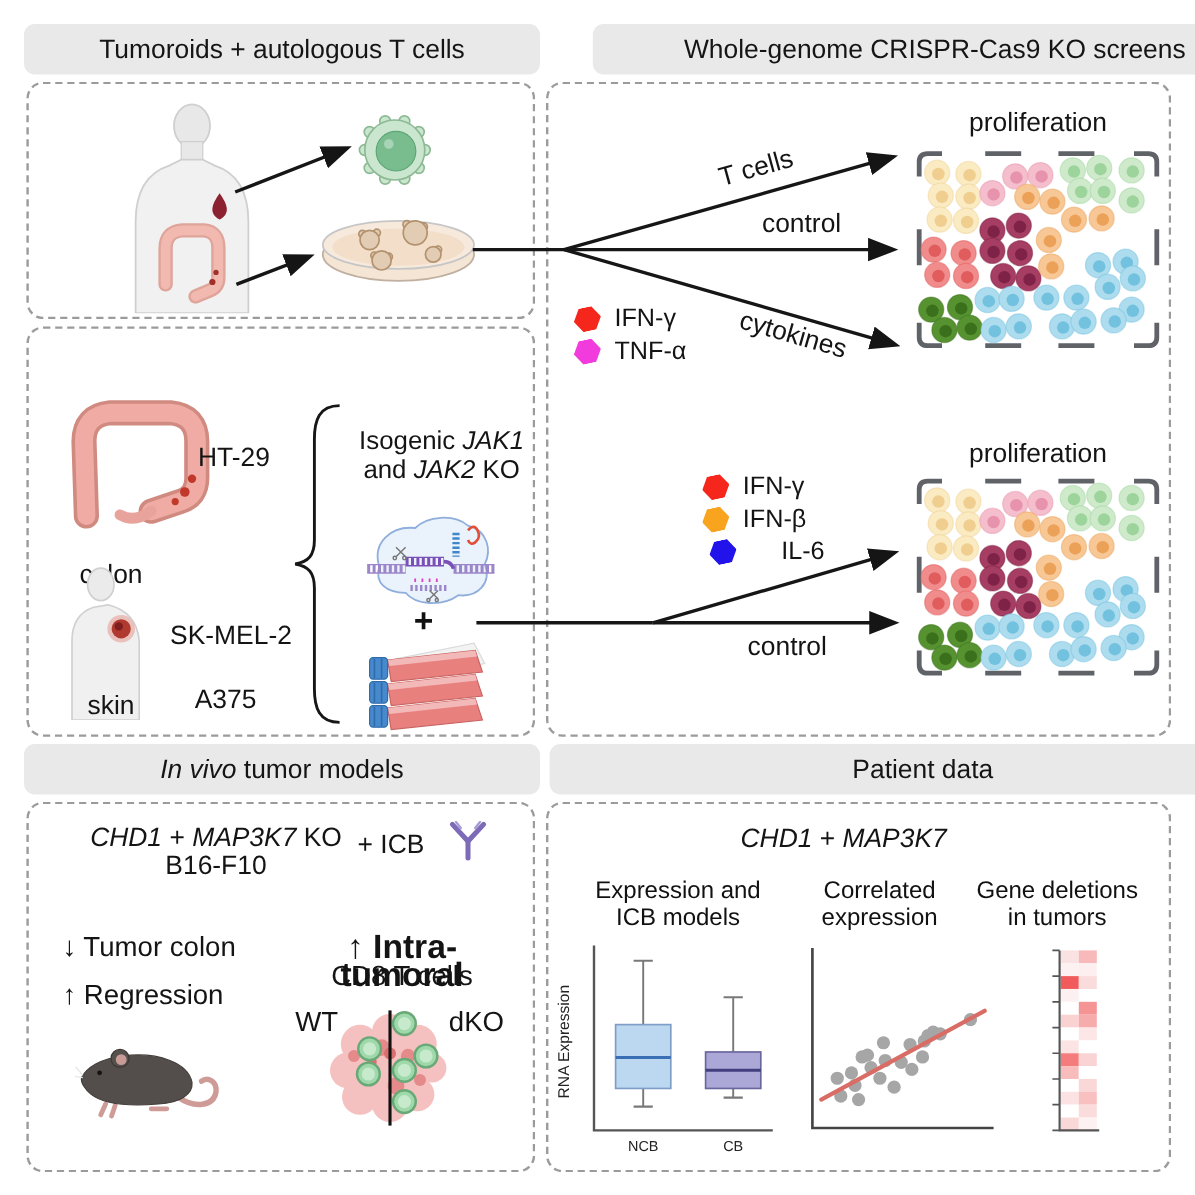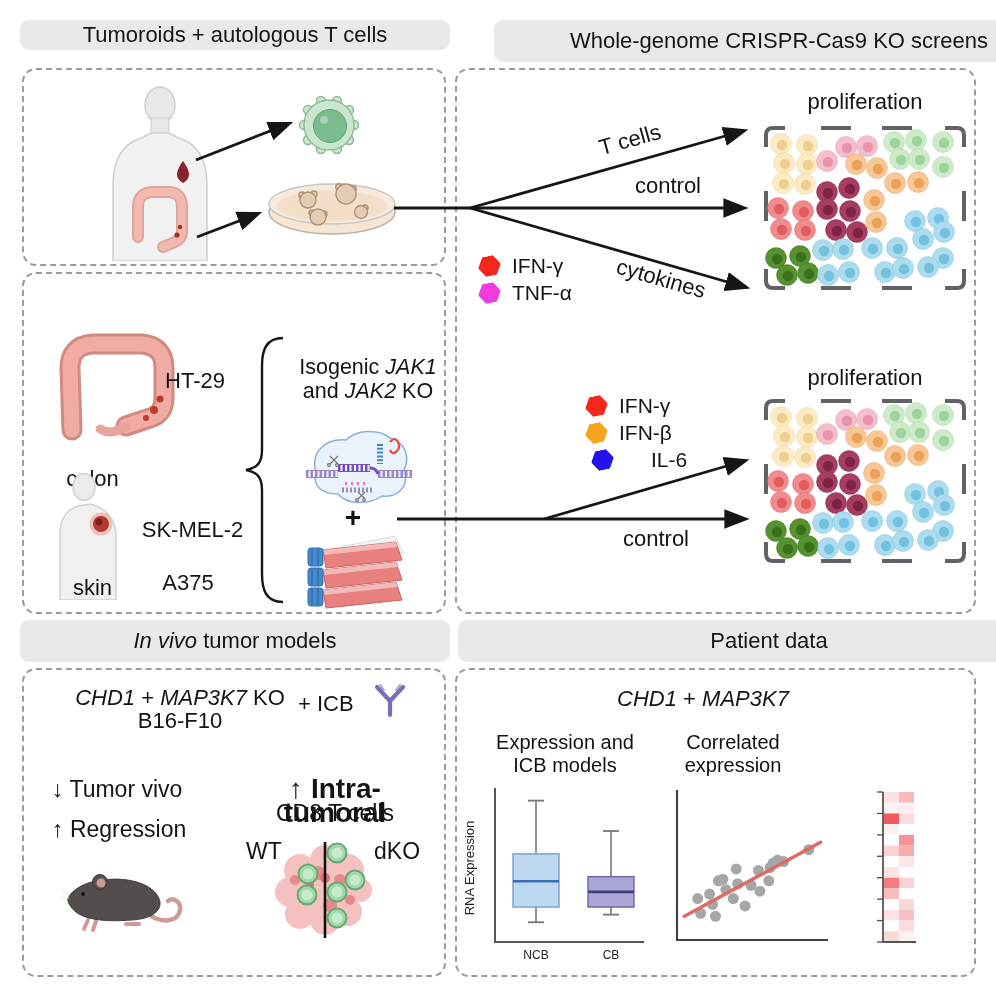--- a/index.html
+++ b/index.html
@@ -23,21 +23,21 @@
   .axlbl{font-size:13px;}
   .catlbl{font-size:12px;}
   .subhead{font-size:20px;line-height:23px;}
   .plus-sign{font-size:28px;font-weight:bold;}
 </style>
 </head>
 <body>
 
 <div id="canvas">
 
-  <div class="hdr abs" style="left:20px;top:20px;width:430px;height:30px;">
+  <div class="hdr abs" style="left:20px;top:20px;width:430px;height:42px;">
     <span>Tumoroids + autologous T cells</span>
   </div>
   <div class="hdr abs" style="left:458px;top:20px;width:570px;height:42px;margin-left:36px;">
     <span>Whole-genome CRISPR-Cas9 KO screens</span>
   </div>
   <div class="hdr abs" style="left:30px;top:278px;width:408px;height:44px;">
     <span>Cancer cell models</span>
   </div>
   <div class="hdr abs" style="left:20px;top:620px;width:430px;height:42px;">
     <span><span class="it">In vivo</span><span> tumor models</span></span>
@@ -451,21 +451,21 @@
       <path d="M5,5 L18,19"></path>
         <path d="M31,5 L18,19"></path>
         <path d="M18,19 V33"></path>
     </g>
     <g stroke="#A79BD6" stroke-width="2" stroke-linecap="round">
       <path d="M8,3 L12,8"></path>
         <path d="M28,3 L24,8"></path>
     </g>
   </svg>
 
-  <div class="txt abs" style="left:52px;top:777px;font-size:23px;">↓ Tumor vivo</div>
+  <div class="txt abs" style="left:52px;top:777px;font-size:23px;">↓ Tumor colon</div>
   <div class="txt abs" style="left:52px;top:817px;font-size:23px;">↑ Regression</div>
 
   <svg class="abs" style="left:62px;top:856px;" width="126" height="80" viewBox="0 0 126 80">
     <path d="M86,58 C100,68 116,66 118,54 C119,45 111,41 106,45" stroke="#CE9B97" stroke-width="4.5" fill="none" stroke-linecap="round"></path>
     <path d="M26,64 l-4,9 M34,65 l-3,9 M64,68 h13" stroke="#CE9B97" stroke-width="4" stroke-linecap="round"></path>
     <path d="M6,42 C10,34 22,26 40,24 C70,20 95,30 98,46 C99,56 88,63 70,64 C45,66 24,64 14,56 C9,52 5,46 6,42 Z" fill="#534E4B" stroke="#443F3C" stroke-width="1"></path>
     <circle cx="38" cy="26" r="7.5" fill="#57514E" stroke="#3E3935" stroke-width="1"></circle>
     <circle cx="39" cy="27" r="4.5" fill="#C99B97"></circle>
     <circle cx="21" cy="38" r="2" fill="#141414"></circle>
     <path d="M7,40 L1,33 M7,42 L0,41" stroke="#E8E8E8" stroke-width="1.2"></path>
@@ -533,20 +533,23 @@
   </svg>
 
   <div class="txt abs ctr" style="left:533px;top:687px;width:340px;font-size:22px;">
     <span class="it">CHD1</span><span> + </span><span class="it">MAP3K7</span>
   </div>
   <div class="subhead abs ctr" style="left:468px;top:731px;width:194px;">
     <span>Expression and</span><br><span>ICB models</span>
   </div>
   <div class="subhead abs ctr" style="left:653px;top:731px;width:160px;">
     <span>Correlated</span><br><span>expression</span>
+  </div>
+  <div class="subhead abs ctr" style="left:798px;top:731px;width:166px;">
+    <span>Gene deletions</span><br><span>in tumors</span>
   </div>
 
   <svg id="boxplot" class="abs" style="left:458px;top:778px;" width="200" height="196" viewBox="0 0 200 196">
     <path d="M37,10 V164 H186" stroke="#555" stroke-width="2" fill="none"></path>
     <g id="box-series">
         <line x1="78" y1="22.639999999999986" x2="78" y2="144.24" stroke="#787878" stroke-width="1.6"></line>
         <line x1="70" y1="22.639999999999986" x2="86" y2="22.639999999999986" stroke="#787878" stroke-width="1.8"></line>
         <line x1="70" y1="144.24" x2="86" y2="144.24" stroke="#787878" stroke-width="1.8"></line>
         <rect x="55" y="75.84" width="46" height="53.19999999999999" fill="#BCD8F0" stroke="#7E9EC6" stroke-width="1.4"></rect>
         <line x1="55" y1="103.19999999999999" x2="101" y2="103.19999999999999" stroke="#3B6FB5" stroke-width="2.6"></line>

